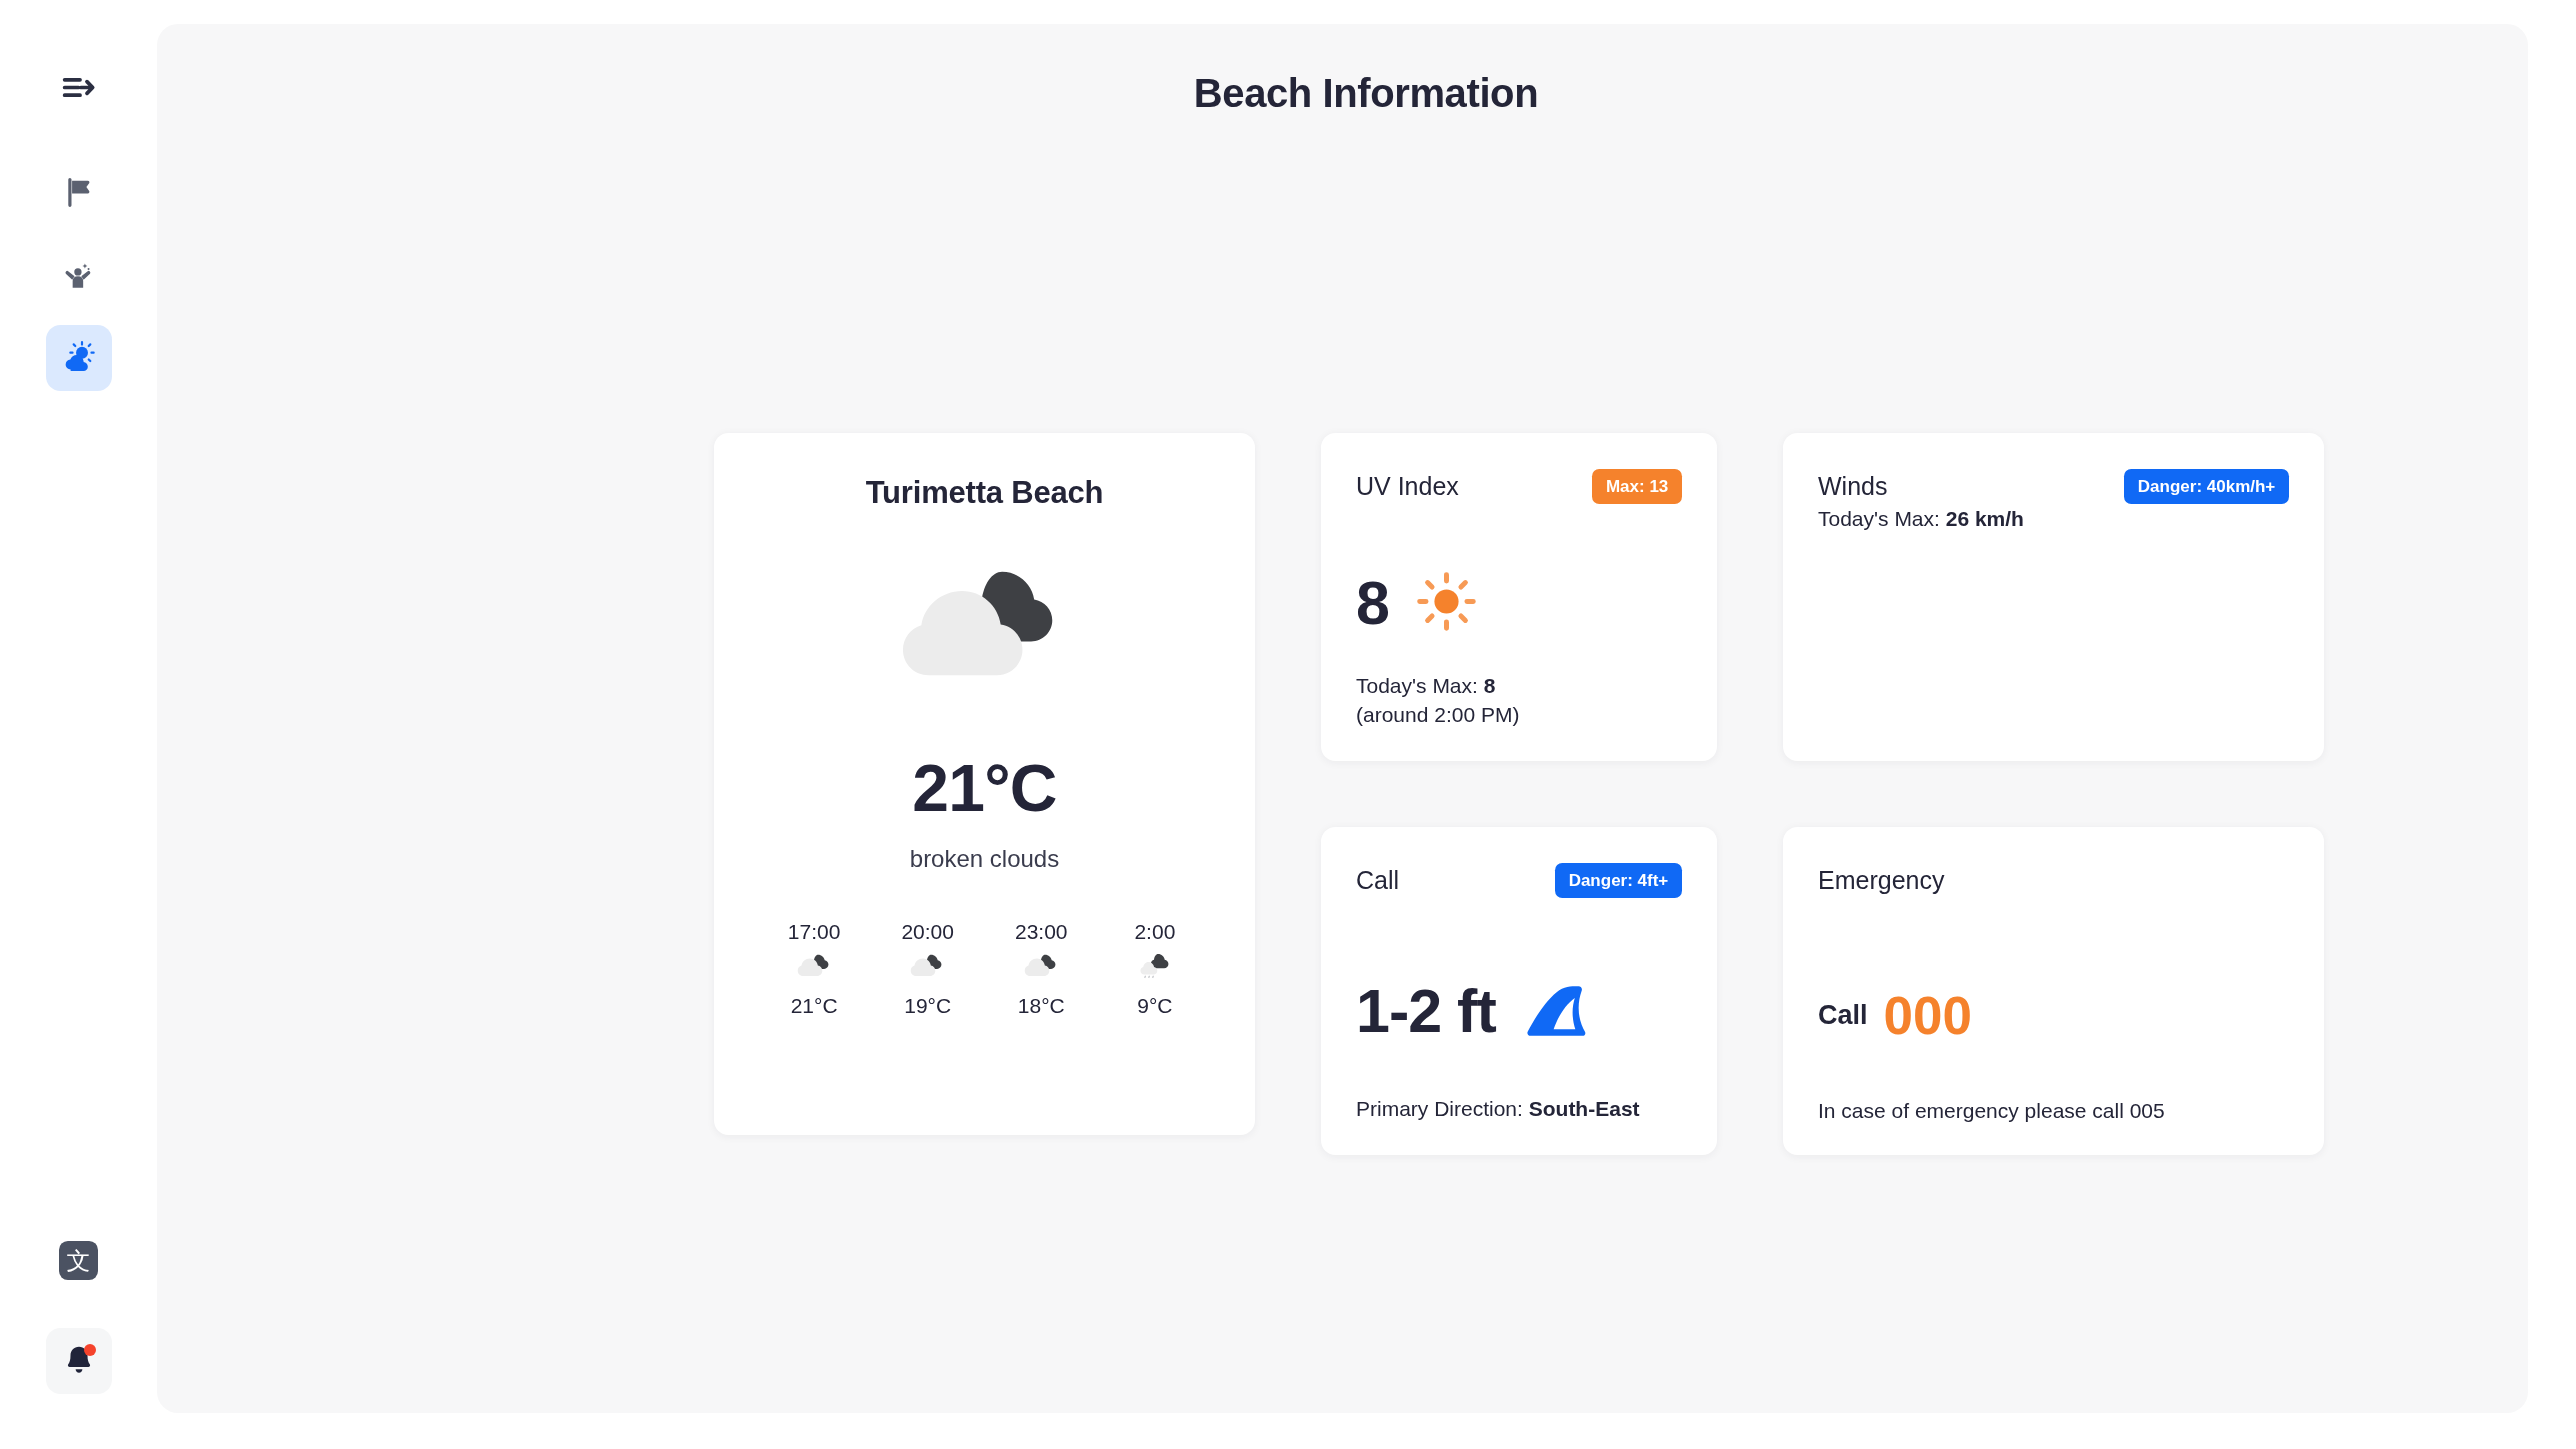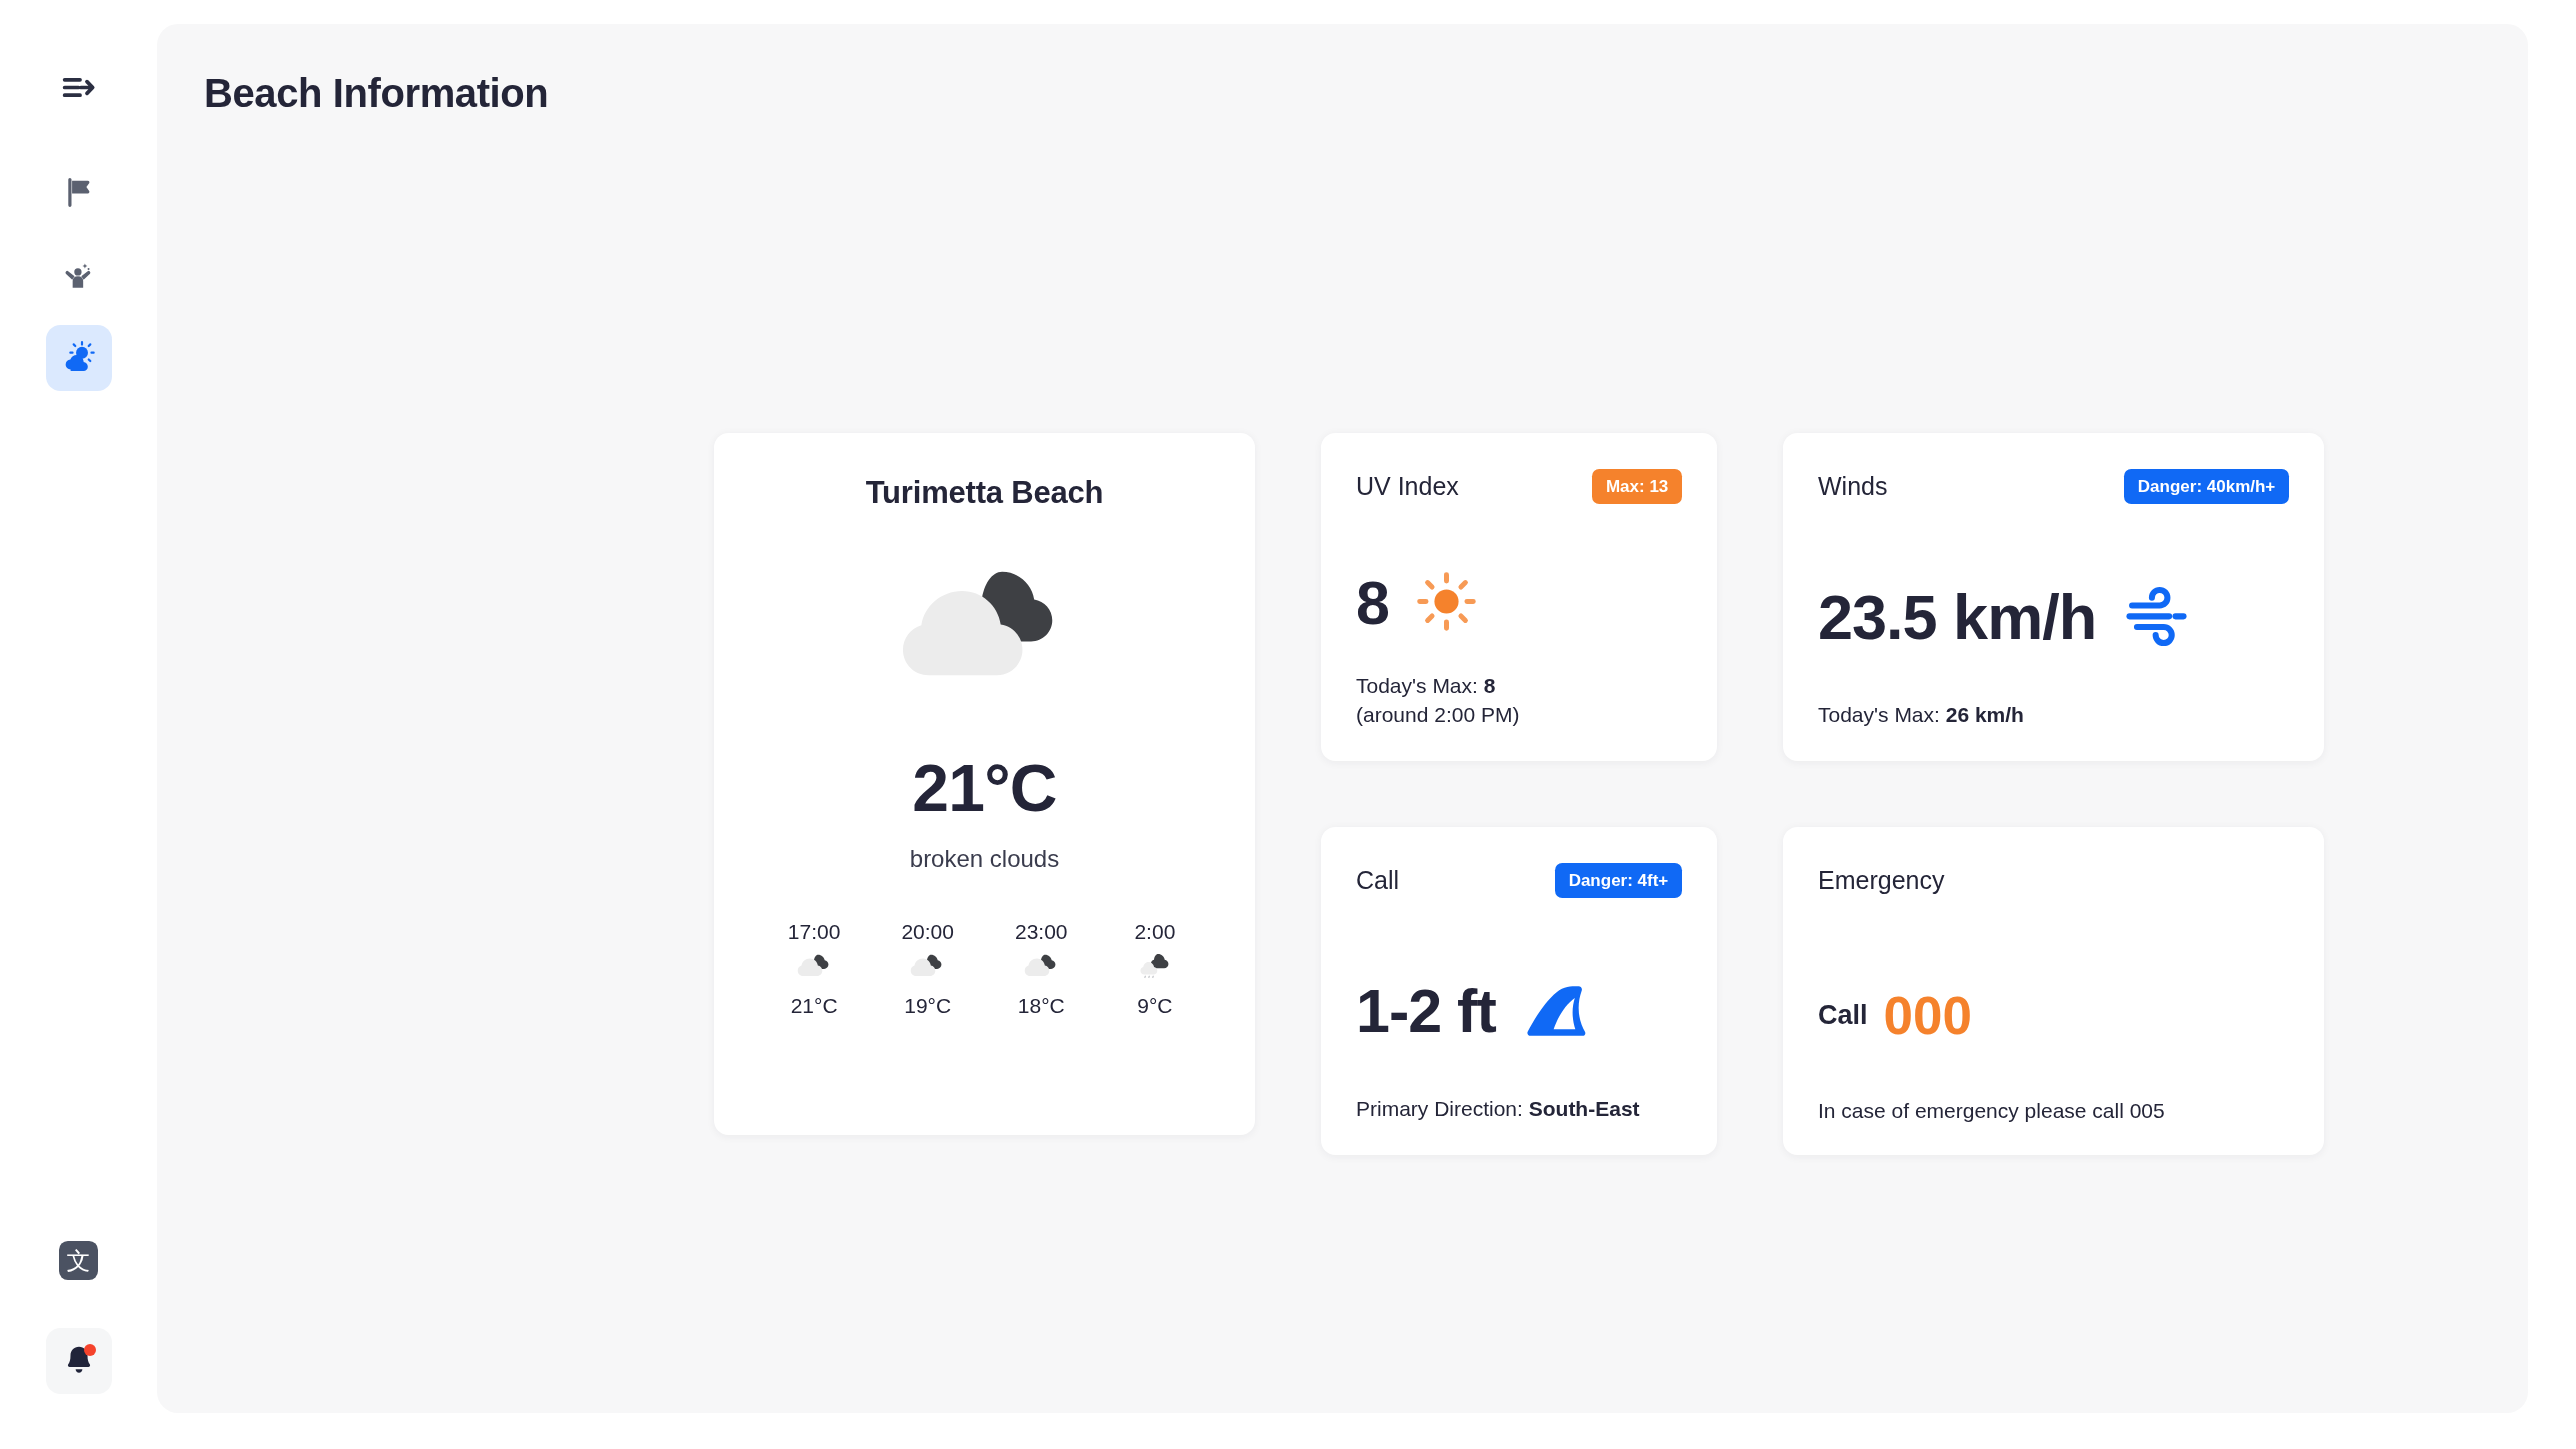--- a/index.html
+++ b/index.html
@@ -91,20 +91,21 @@
     border-radius: 21px;
     padding: 47px 0 0 47px;
     position: relative;
   }
 
   .page-title {
     font-size: 40px;
     font-weight: 700;
     color: #242538;
     letter-spacing: -0.4px;
+    text-align: center;
   }
 
   
   .grid {
     position: absolute;
     left: 557px;
     top: 409px;
     display: flex;
     gap: 66px;
     align-items: flex-start;
@@ -409,31 +410,20 @@
                 <b>8</b><br>
                 <span>(around 2:00 PM)</span>
               </div>
             </div>
 
             <div class="card lg">
               <div class="card-head">
                 <span class="card-title">Winds</span>
                 <span class="badge blue">Danger: 40km/h+</span>
               </div>
-              <div class="card-value-row">
-                <span class="big-value lg-val">23.5 km/h</span>
-                <span>
-                  <svg width="69" height="69" viewBox="0 0 24 24" fill="none" stroke="#1069f5" stroke-width="2.1" stroke-linecap="round">
-                    <path d="M3.5 8.5h9.6a2.7 2.7 0 1 0-2.7-2.7"></path>
-                    <path d="M2.6 12.3h13.8"></path>
-                    <path d="M5.2 16h9.3a2.8 2.8 0 1 1-2.8 2.8"></path>
-                    <path d="M18.6 12.3h2.8"></path>
-                  </svg>
-                </span>
-              </div>
               <div class="card-foot">
                 <span>Today's Max:</span>
                 <b>26 km/h</b>
               </div>
             </div>
 
           </div>
 
           <div class="metric-row">
 

